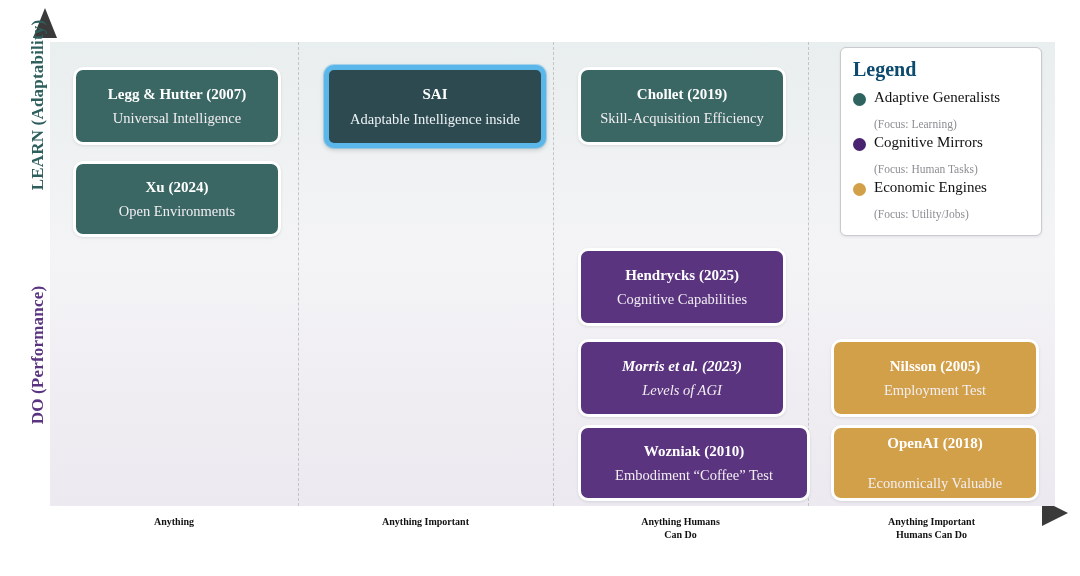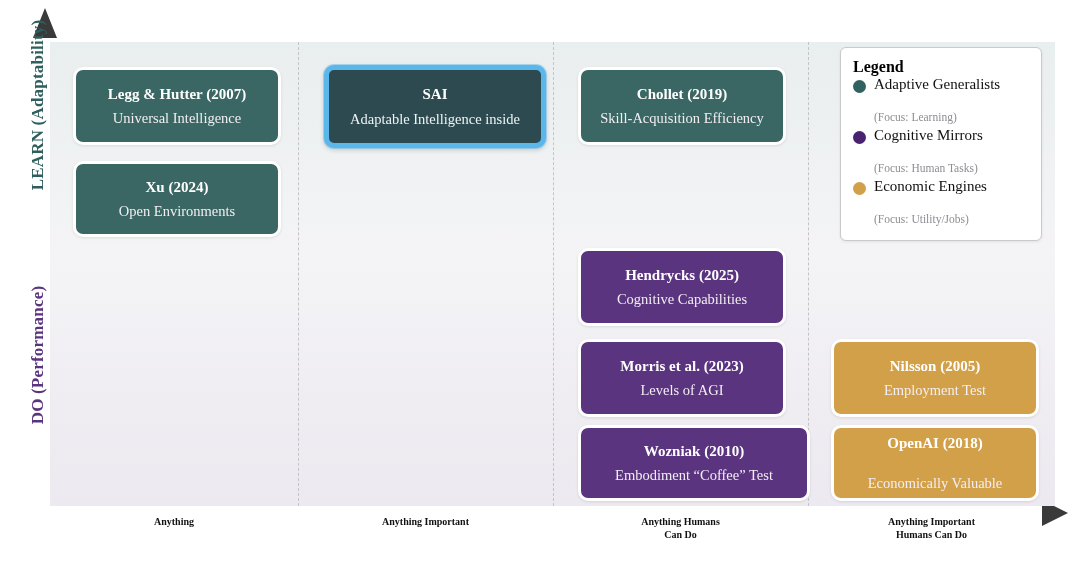--- a/index.html
+++ b/index.html
@@ -128,22 +128,23 @@
     width: 202px;
     background: #ffffff;
     border: 1px solid #c9c9ce;
     border-radius: 6px;
     padding: 10px 12px 11px 12px;
     box-sizing: border-box;
     box-shadow: 0 1px 3px rgba(0,0,0,0.08);
   }
   #legend-title {
     font-weight: bold;
-    font-size: 16px;
-    color: #000000;
+    font-size: 20px;
+    color: #0c4a6e;
+    margin-bottom: 8px;
   }
   .legend-row {
     display: flex;
     align-items: flex-start;
     margin-bottom: 4px;
   }
   .legend-dot {
     width: 13px;
     height: 13px;
     border-radius: 50%;
@@ -154,21 +155,21 @@
   .legend-texts { line-height: 1.1; }
   .legend-label {
     font-size: 15px;
     color: #101010;
     display: block;
   }
   .legend-focus {
     font-size: 11.5px;
     color: #8d8d93;
     display: block;
-    margin-top: 18px;
+    margin-top: 12px;
   }
 
   
   .x-label {
     position: absolute;
     top: 516px;
     text-align: center;
     font-weight: bold;
     font-size: 10px;
     color: #111111;
@@ -208,21 +209,21 @@
   <div class="box teal" style="left:528px; top:25px; width:208px; height:78px;">
     <div class="box-title">Chollet (2019)</div>
     <div class="box-sub">Skill-Acquisition Efficiency</div>
   </div>
 
   <div class="box purple" style="left:528px; top:206px; width:208px; height:78px;">
     <div class="box-title">Hendrycks (2025)</div>
     <div class="box-sub">Cognitive Capabilities</div>
   </div>
 
-  <div class="box purple" style="left:528px; top:297px; width:208px; height:78px;">
+  <div class="box purple" style="left:528px; top:297px; width:208px; height:78px;font-style:italic;">
     <div class="box-title">Morris et al. (2023)</div>
     <div class="box-sub">Levels of AGI</div>
   </div>
 
   <div class="box purple" style="left:528px; top:383px; width:232px; height:76px;">
     <div class="box-title">Wozniak (2010)</div>
     <div class="box-sub">Embodiment “Coffee” Test</div>
   </div>
 
   <div class="box gold" style="left:781px; top:297px; width:208px; height:78px;">

